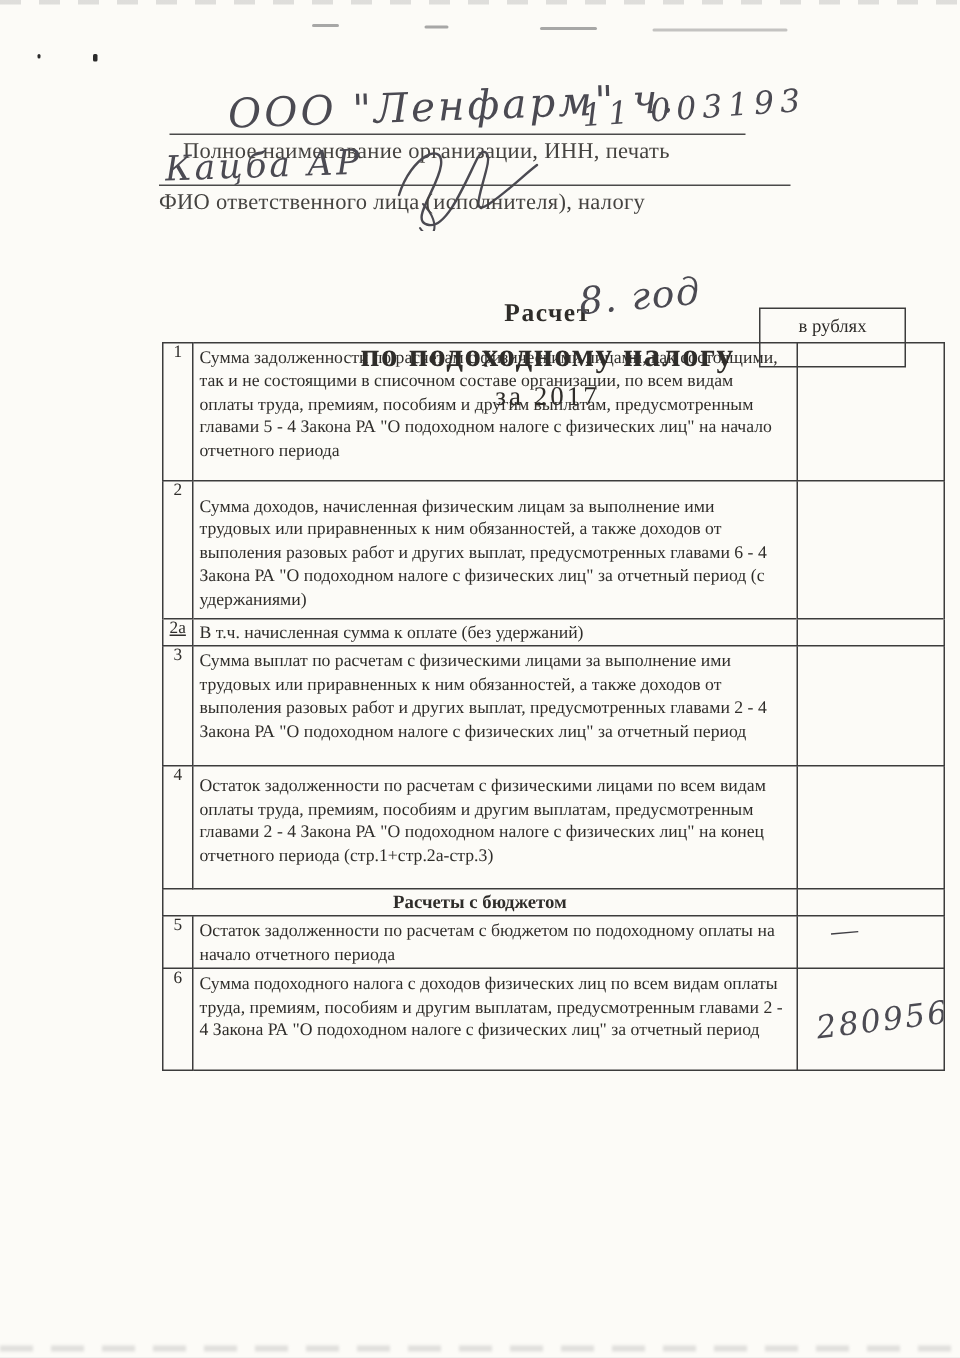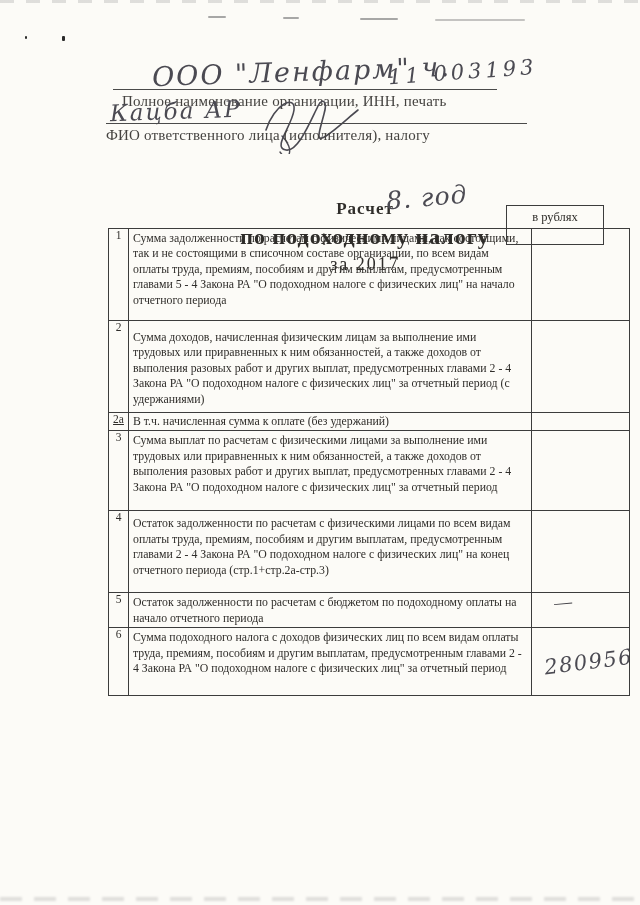--- a/index.html
+++ b/index.html
@@ -98,36 +98,40 @@
 
   <table class="tax">
     <tbody>
     <tr>
       <td class="cnum" style="height:92px;">1</td>
       <td class="cdesc">Сумма задолженности по расчетам с физическими лицами, как состоящими, так и не состоящими в списочном составе организации, по всем видам оплаты труда, премиям, пособиям и другим выплатам, предусмотренным главами 5 - 4 Закона РА "О подоходном налоге с физических лиц"  на начало отчетного периода</td>
       <td class="cval"></td>
     </tr>
     <tr class="dotted">
       <td class="cnum" style="height:92px;">2</td>
-      <td class="cdesc pad-top">Сумма доходов, начисленная  физическим лицам за выполнение ими трудовых  или приравненных к ним обязанностей, а также доходов от выполения разовых работ и других выплат, предусмотренных главами 2 - 4 Закона РА "О подоходном налоге с физических лиц" за отчетный период (с удержаниями)</td>
+      <td class="cdesc pad-top">Сумма доходов, начисленная  физическим лицам за выполнение ими трудовых  или приравненных к ним обязанностей, а также доходов от выполения разовых работ и других выплат, предусмотренных главами 6 - 4 Закона РА "О подоходном налоге с физических лиц" за отчетный период (с удержаниями)</td>
       <td class="cval"></td>
     </tr>
     <tr>
       <td class="cnum" style="height:17px;text-decoration:underline;">2а</td>
       <td class="cdesc" style="padding-top:1px;margin-top:40px;">В т.ч.  начисленная сумма к оплате (без удержаний)</td>
       <td class="cval"></td>
     </tr>
     <tr>
       <td class="cnum" style="height:80px;">3</td>
       <td class="cdesc">Сумма выплат по расчетам с физическими лицами за выполнение ими трудовых  или приравненных к ним обязанностей, а также доходов от выполения разовых работ и других выплат, предусмотренных главами 2 - 4 Закона РА "О подоходном налоге с физических лиц" за отчетный период</td>
       <td class="cval"></td>
     </tr>
     <tr>
       <td class="cnum" style="height:82px;">4</td>
       <td class="cdesc" style="padding-top:5px;">Остаток задолженности по расчетам с физическими лицами по всем видам оплаты труда, премиям, пособиям и другим выплатам, предусмотренным главами 2 - 4 Закона РА "О подоходном налоге с физических лиц"   на конец отчетного периода (стр.1+стр.2а-стр.3)</td>
+      <td class="cval"></td>
+    </tr>
+    <tr class="section">
+      <td colspan="2" style="height:18px;">Расчеты с бюджетом</td>
       <td class="cval"></td>
     </tr>
     <tr>
       <td class="cnum" style="height:31px;">5</td>
       <td class="cdesc">Остаток задолженности по расчетам с бюджетом по подоходному оплаты на начало отчетного периода</td>
       <td class="cval">
         <span class="hw-dash">—</span>
       </td>
     </tr>
     <tr>

